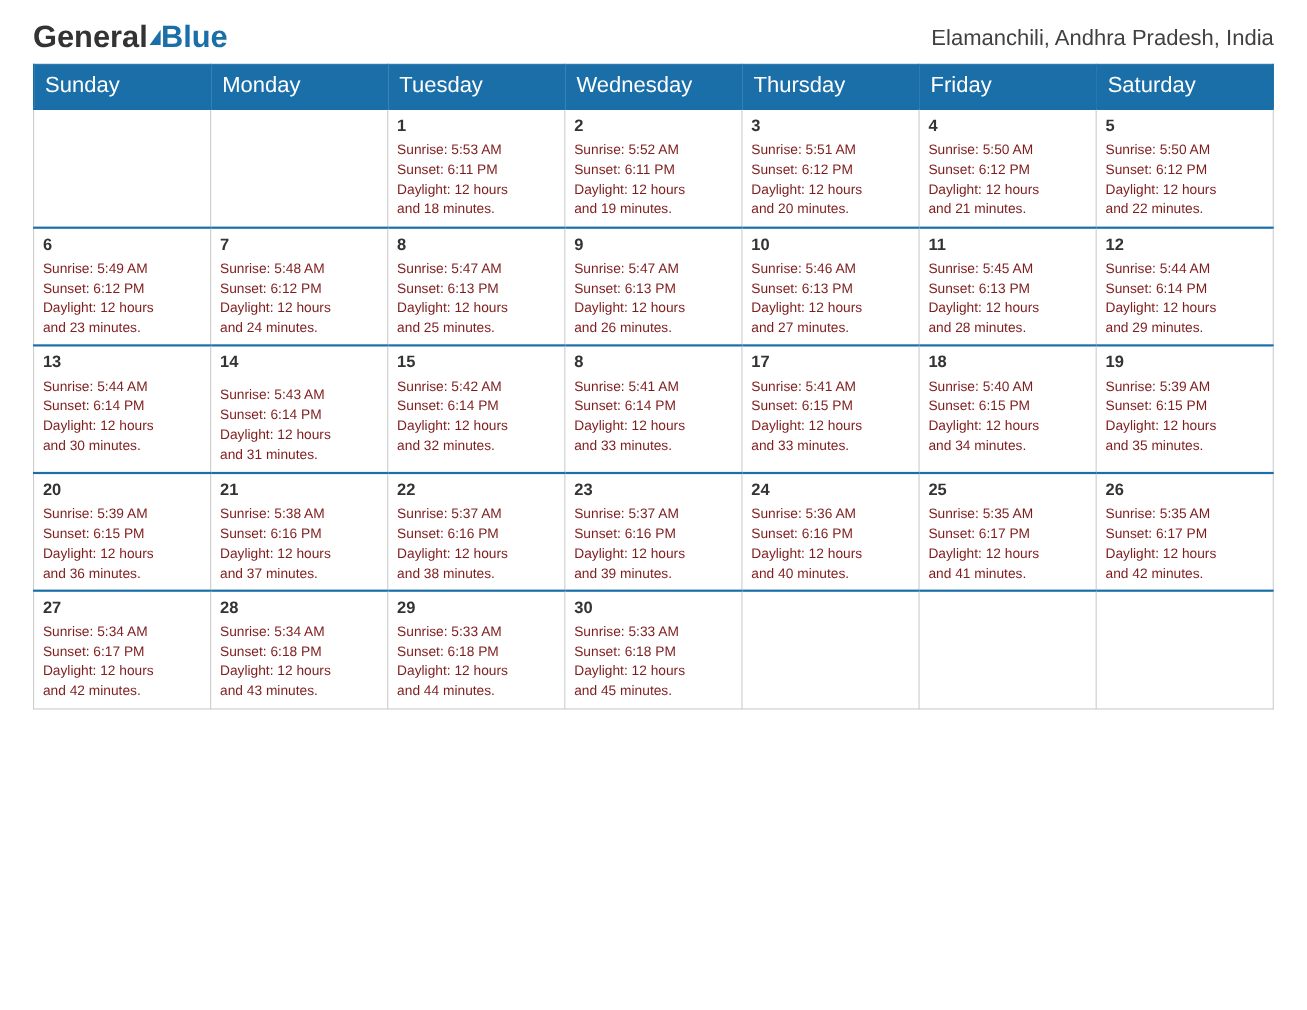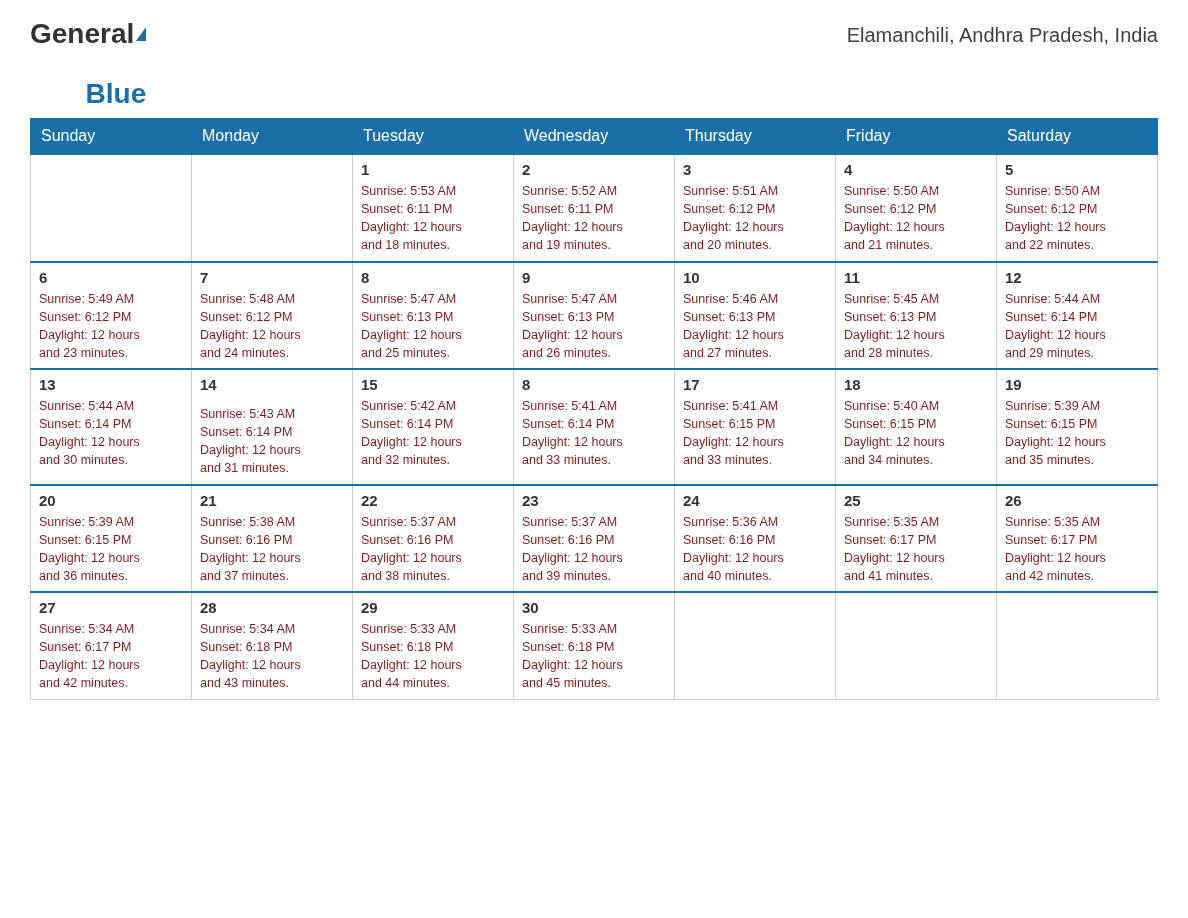--- a/index.html
+++ b/index.html
@@ -12,23 +12,21 @@
       padding: 20px 30px;
     }
     .header {
       display: flex;
       justify-content: space-between;
       align-items: flex-start;
       margin-bottom: 10px;
     }
     .logo {
       display: flex;
-      flex-direction: column;
-      align-items: flex-end;
-      gap: 32px;
+      align-items: center;
     }
     .logo-general {
       font-size: 28px;
       font-weight: bold;
       color: #333;
       line-height: 1;
     }
     .logo-blue {
       font-size: 28px;
       font-weight: bold;
@@ -61,21 +59,21 @@
     .calendar-table {
       width: 100%;
       border-collapse: collapse;
       margin-top: 10px;
     }
     .calendar-table th {
       background-color: #1a6fa8;
       color: #fff;
       padding: 8px 10px;
       text-align: left;
-      font-size: 16px;
+      font-size: 20px;
       font-weight: normal;
       border: 1px solid #1a6fa8;
     }
     .calendar-table td {
       border: 1px solid #ccc;
       vertical-align: top;
       padding: 6px 8px;
       width: 14.28%;
       min-height: 90px;
       background: #fff;

